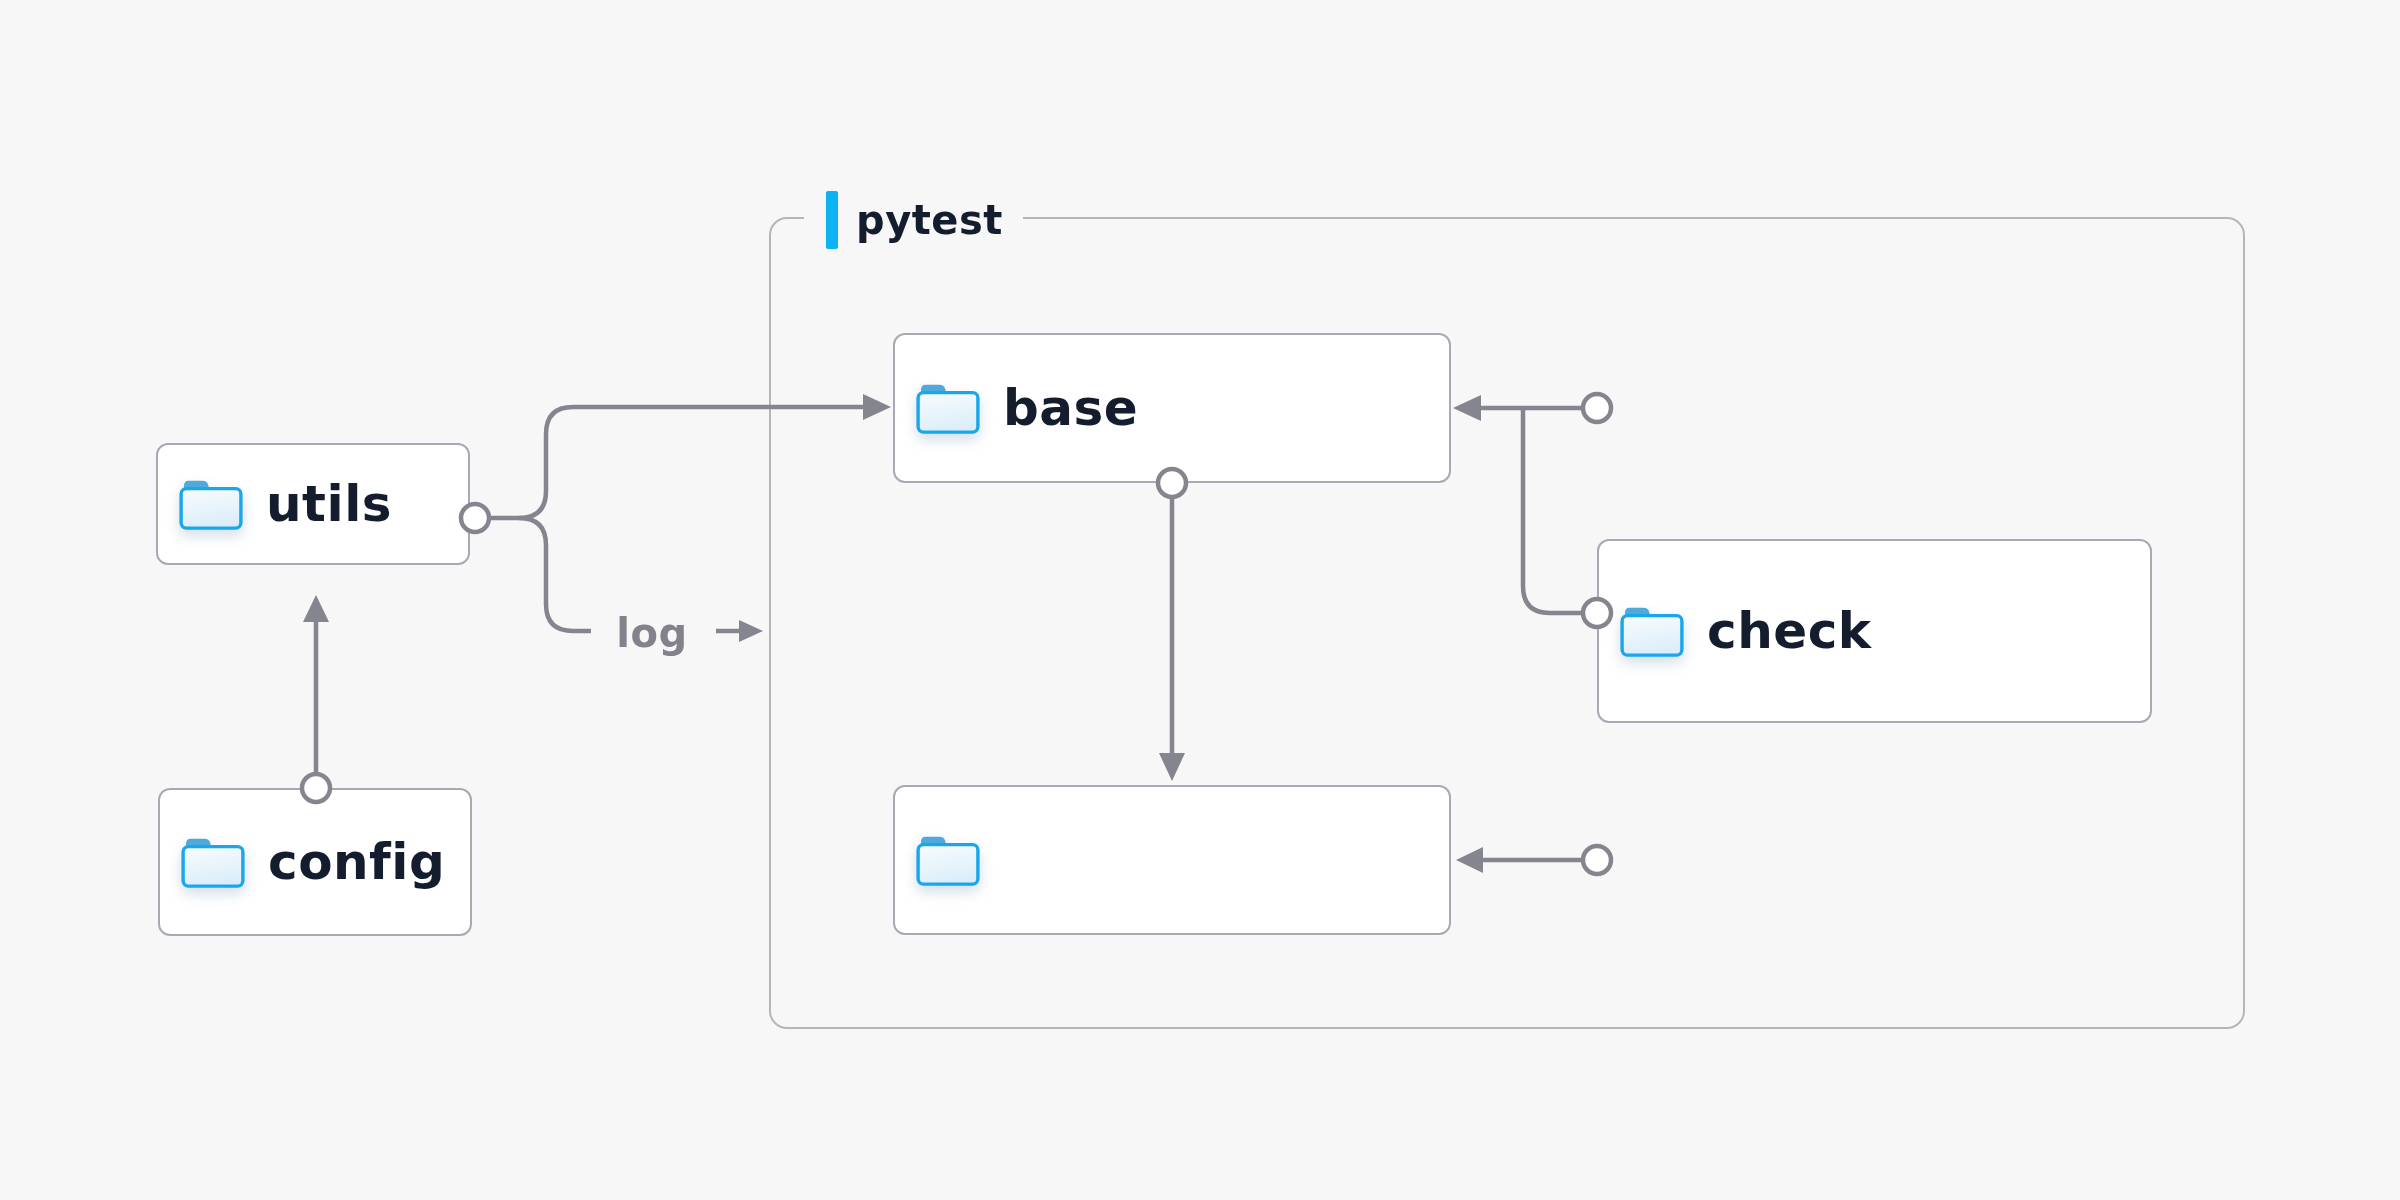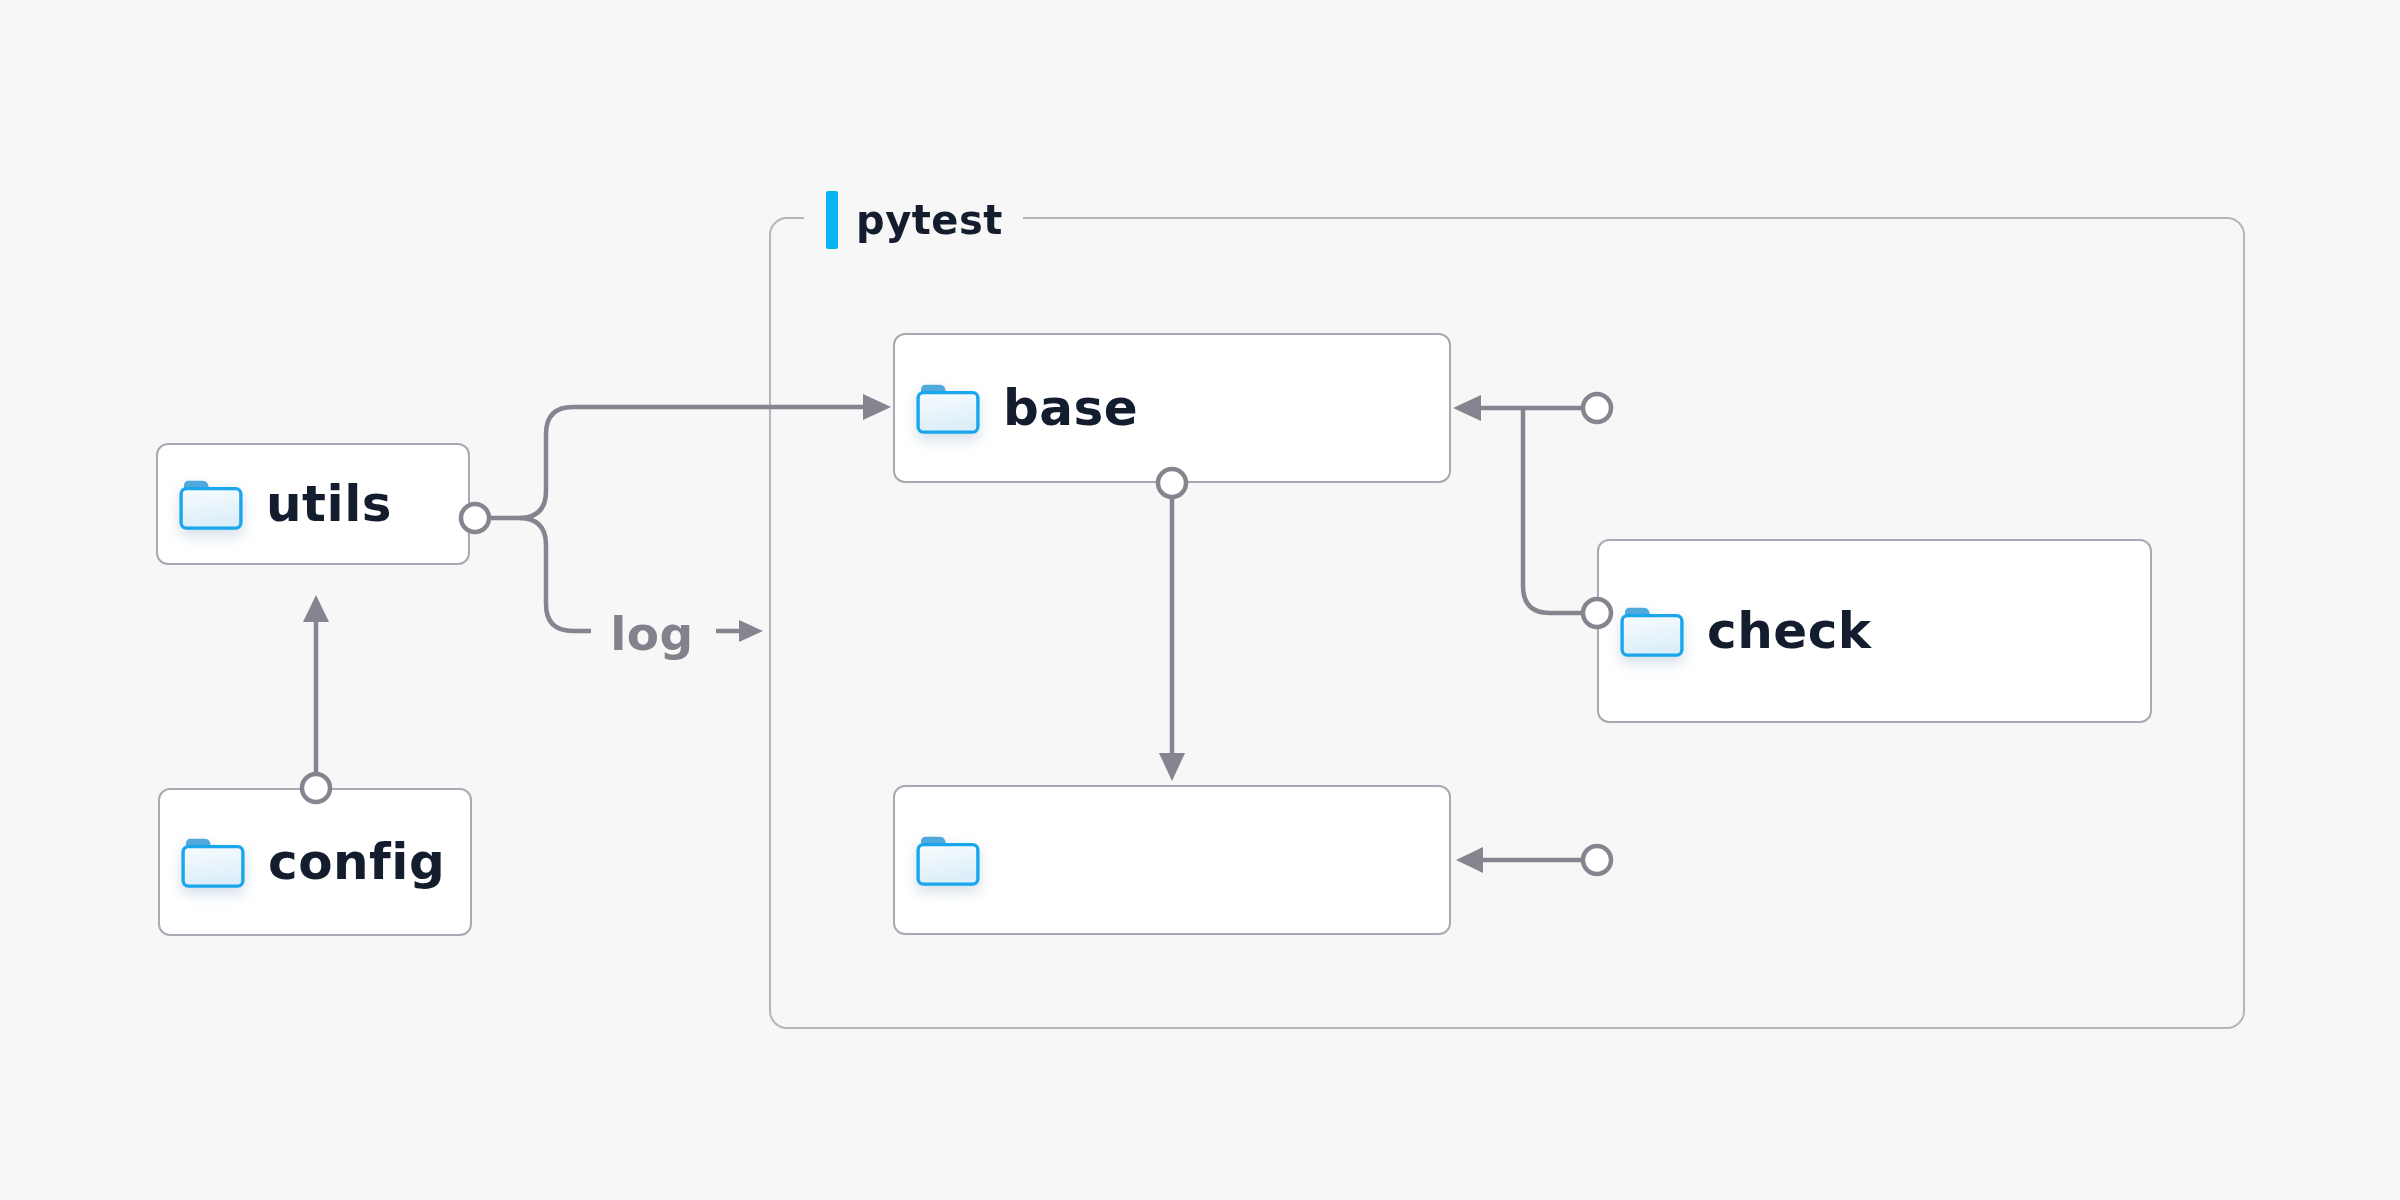--- a/index.html
+++ b/index.html
@@ -29,21 +29,21 @@
     border:2px solid var(--box-border);border-radius:12px;
     display:flex;align-items:center;gap:22px;padding-left:20px;
   }
   .node-label{font-size:50px;font-weight:700;color:var(--text);letter-spacing:.5px;}
   .folder{display:flex;align-items:center;}
   .folder svg{filter:drop-shadow(0 6px 7px rgba(110,145,175,.30));}
 
   .edge-label{
     position:absolute;left:594px;top:604px;width:116px;height:58px;z-index:3;
     display:flex;align-items:center;justify-content:center;
-    font-size:47px;font-weight:700;color:var(--label-gray);letter-spacing:.5px;
+    font-size:40px;font-weight:700;color:var(--label-gray);letter-spacing:.5px;
   }
 
   svg.overlay{position:absolute;left:0;top:0;width:2400px;height:1200px;z-index:5;pointer-events:none;}
   .edge{fill:none;stroke:var(--connector);stroke-width:4.5;}
   .arrowhead{fill:var(--connector);stroke:none;}
   .dot{fill:var(--box-fill);stroke:var(--connector);stroke-width:4.5;}
   .defs-holder{position:absolute;width:0;height:0;overflow:hidden;}
 </style>
 </head>
 <body>

